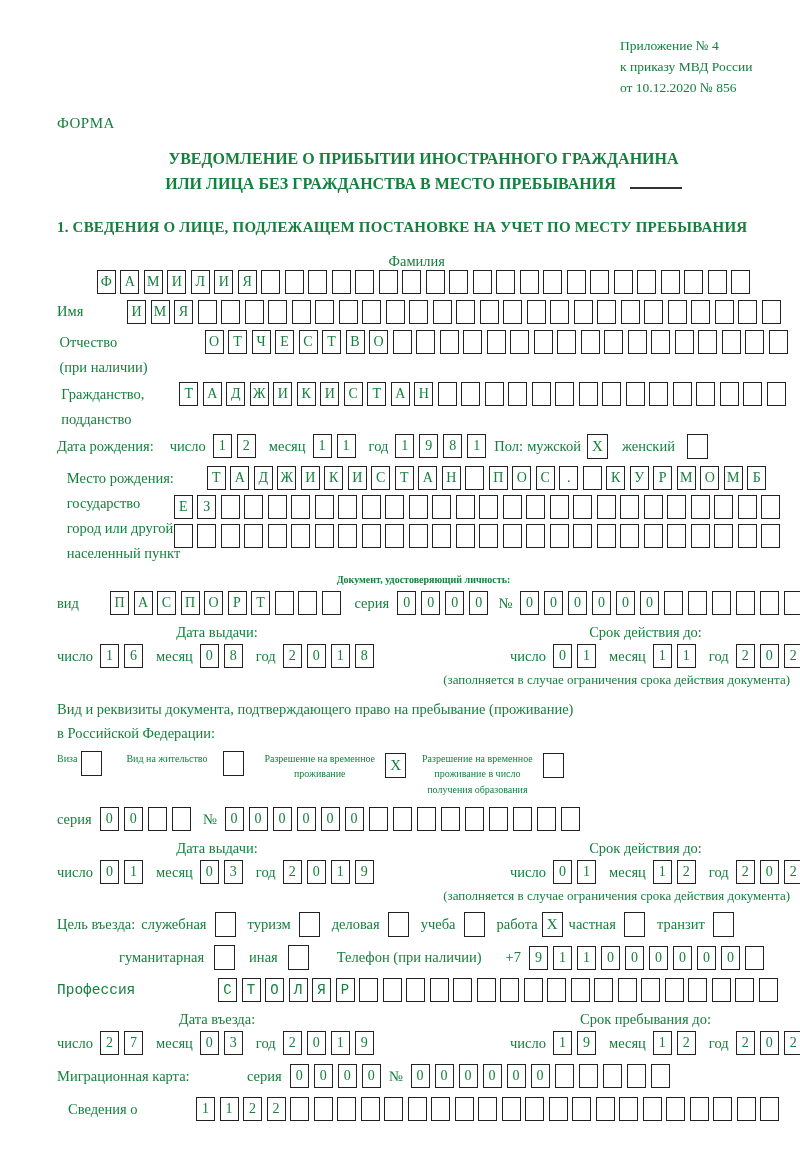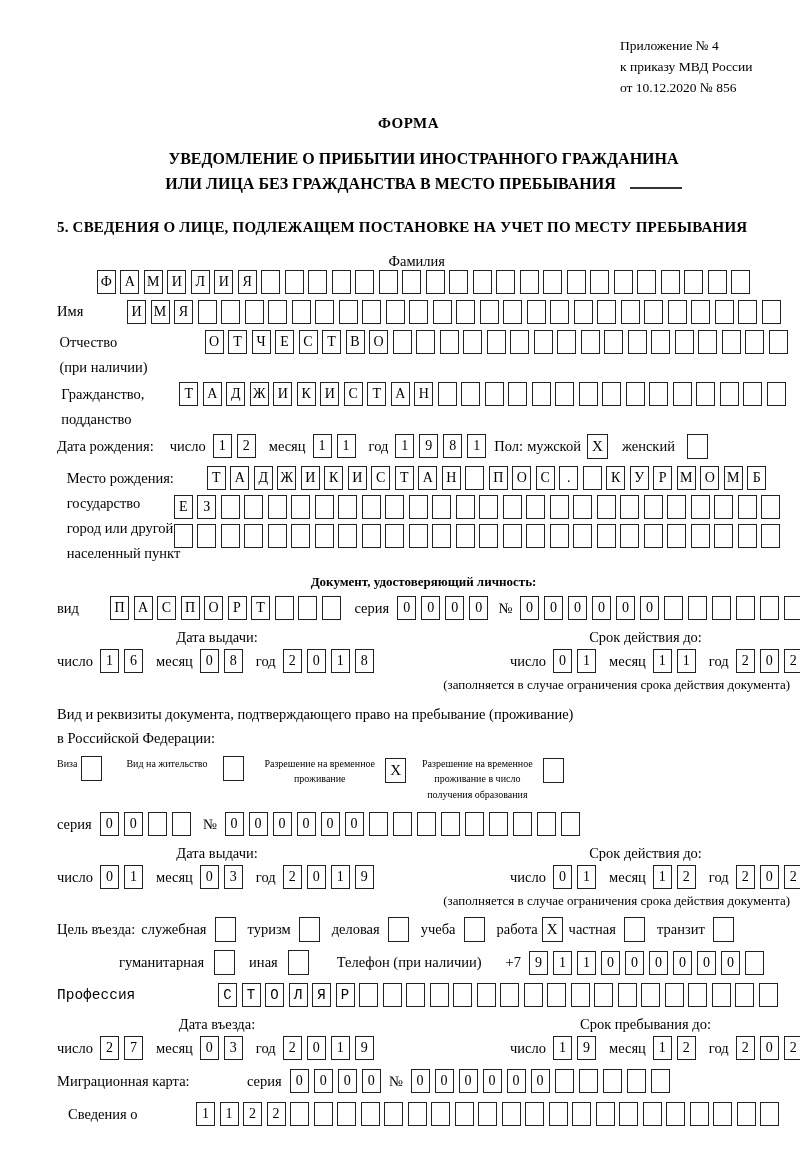--- a/index.html
+++ b/index.html
@@ -1,25 +1,25 @@
 <!DOCTYPE html>
 <html><head>
 <meta charset="utf-8">
 <style>
   html,body{margin:0;padding:0;background:#fff;}
   .page{
     width:800px;height:1163px;box-sizing:border-box;
     padding:36px 10px 17px 57px;
     font-family:"Liberation Serif","DejaVu Serif",serif;
-    color:#000000;overflow:hidden;position:relative;background:#fff;
+    color:#15803d;overflow:hidden;position:relative;background:#fff;
   }
   
   .meta{margin-left:563px;font-size:13.5px;line-height:1.55;}
   .meta-sub{margin-top:5px;}
-  .forma{font-weight:bold;font-size:15px;text-align:center;padding-right:30px;margin-top:16px;letter-spacing:.5px;}
+  .forma{font-weight:normal;font-size:15px;text-align:left;padding-right:30px;margin-top:16px;letter-spacing:.5px;}
   
   .title{text-align:center;font-weight:bold;font-size:16px;margin-top:14px;line-height:1.6;}
   .blank{display:inline-block;width:52px;border-bottom:2.2px solid #333;height:13px;margin-left:14px;}
   .sec-heading{font-weight:bold;font-size:15px;letter-spacing:.2px;margin-top:22px;}
   
   .row{display:flex;align-items:center;margin-top:6px;}
   .row.start{align-items:flex-start;justify-content:center;}
   .lbl{font-size:14.5px;flex:0 0 auto;}
   .lblcol{font-size:14.5px;line-height:1.72;flex:0 0 auto;}
   .w70{width:70px;} .w145{width:145px;} .w118{width:118px;} .w53{width:53px;} .w161{width:161px;} .w128{width:128px;} .w190{width:190px;}
@@ -54,41 +54,41 @@
   .opt .center{text-align:center;}
   .mt2{margin-top:2px;}
   .ml4{margin-left:4px;}.ml6{margin-left:6px;}.ml8{margin-left:8px;}.ml10{margin-left:10px;}
   .ml12{margin-left:12px;}.ml14{margin-left:14px;}.ml16{margin-left:16px;}.ml20{margin-left:20px;}
   .ml24{margin-left:24px;}.ml28{margin-left:28px;}.ml62{margin-left:62px;}
   .gap8{margin-right:8px;}
   
   .outdent{margin-left:-33px;}
   .stackrows{display:flex;flex-direction:column;gap:5px;}
   .reprows{display:flex;flex-direction:column;gap:8px;}
-  .doc-heading{text-align:center;font-weight:bold;font-size:13px;margin-top:9px;}
+  .doc-heading{text-align:center;font-weight:bold;font-size:10px;margin-top:9px;}
   .purpose-row{display:flex;align-items:center;margin-top:8px;flex-wrap:nowrap;}
 </style>
 </head>
 <body>
 
 <div class="page">
 
   <div class="meta">
     <div>Приложение № 4</div>
     <div>к приказу МВД России</div>
     <div>от 10.12.2020 № 856</div>
   </div>
   <div class="forma">ФОРМА</div>
 
   <div class="title">
     <div>УВЕДОМЛЕНИЕ О ПРИБЫТИИ ИНОСТРАННОГО ГРАЖДАНИНА</div>
     <div><span>ИЛИ ЛИЦА БЕЗ ГРАЖДАНСТВА В МЕСТО ПРЕБЫВАНИЯ</span><span class="blank"></span></div>
   </div>
 
-  <div class="sec-heading">5. СВЕДЕНИЯ О ЛИЦЕ, ПОДЛЕЖАЩЕМ ПОСТАНОВКЕ НА УЧЕТ ПО МЕСТУ ПРЕБЫВАНИЯ</div>
+  <div class="sec-heading">1. СВЕДЕНИЯ О ЛИЦЕ, ПОДЛЕЖАЩЕМ ПОСТАНОВКЕ НА УЧЕТ ПО МЕСТУ ПРЕБЫВАНИЯ</div>
 
   <div class="row" style="margin-top:17px;flex-direction:column;">
     <div class="lbl w70">Фамилия</div>
     <div class="cellrow">
         <span class="cell">Ф</span>
         <span class="cell">А</span>
         <span class="cell">М</span>
         <span class="cell">И</span>
         <span class="cell">Л</span>
         <span class="cell">И</span>

